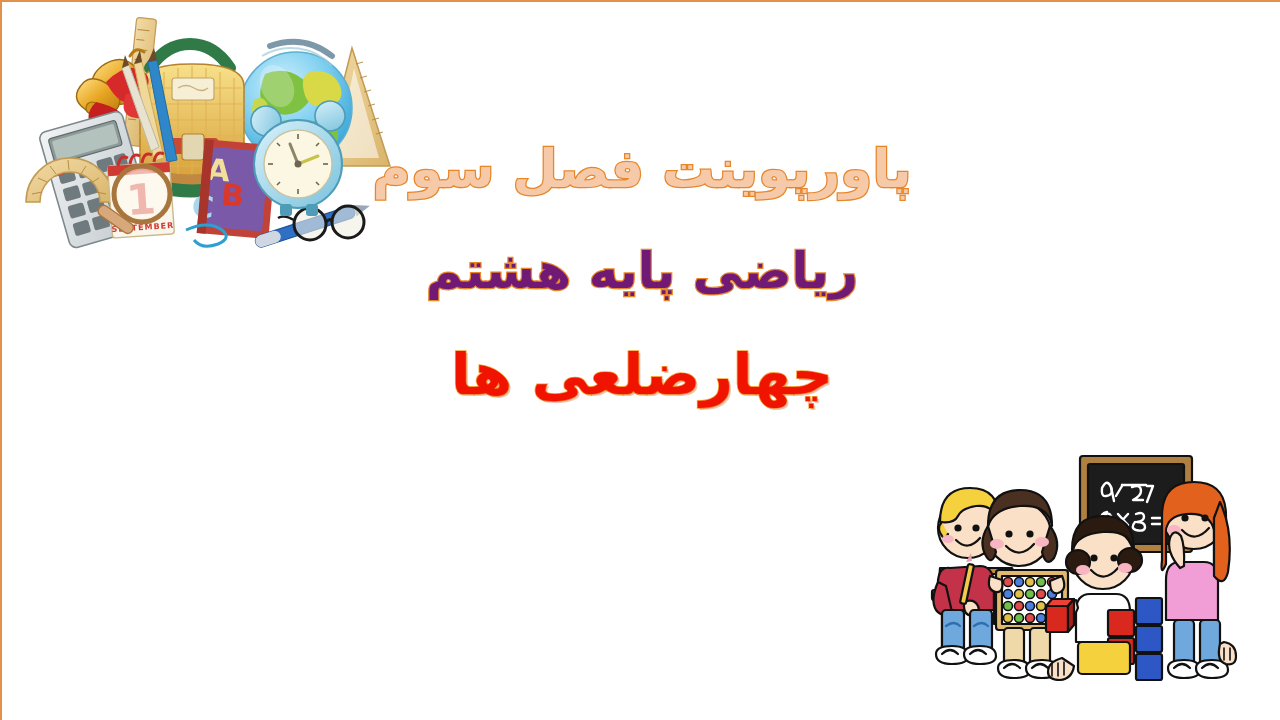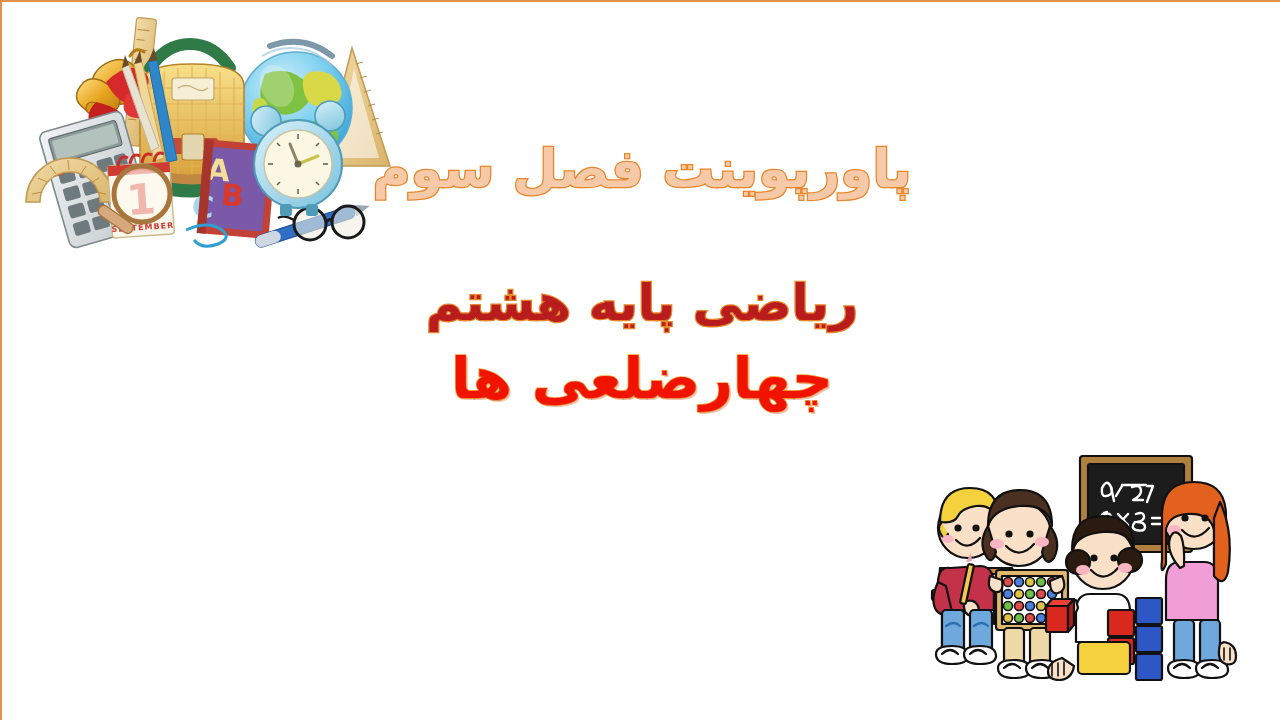--- a/index.html
+++ b/index.html
@@ -33,28 +33,28 @@
     font-weight: bold;
     white-space: nowrap;
     line-height: 1.05;
     letter-spacing: 0px;
   }
   .line-1 {
     font-size: 52px;
     color: #F6C9A8;
     -webkit-text-stroke: 2.5px #E8862A;
     paint-order: stroke fill;
-    margin-bottom: 80px;
+    margin-bottom: 48px;
   }
   .line-2 {
     font-size: 50px;
-    color: #b91c1c;
+    color: #701a75;
     -webkit-text-stroke: 2.5px #E8862A;
     paint-order: stroke fill;
-    margin-bottom: 20px;
+    margin-bottom: 48px;
   }
   .line-3 {
     font-size: 57px;
     color: #F01400;
     -webkit-text-stroke: 1.6px #F7A23A;
     paint-order: stroke fill;
     text-shadow: 2px 2px 0 rgba(200,60,0,.30);
   }
 
   

